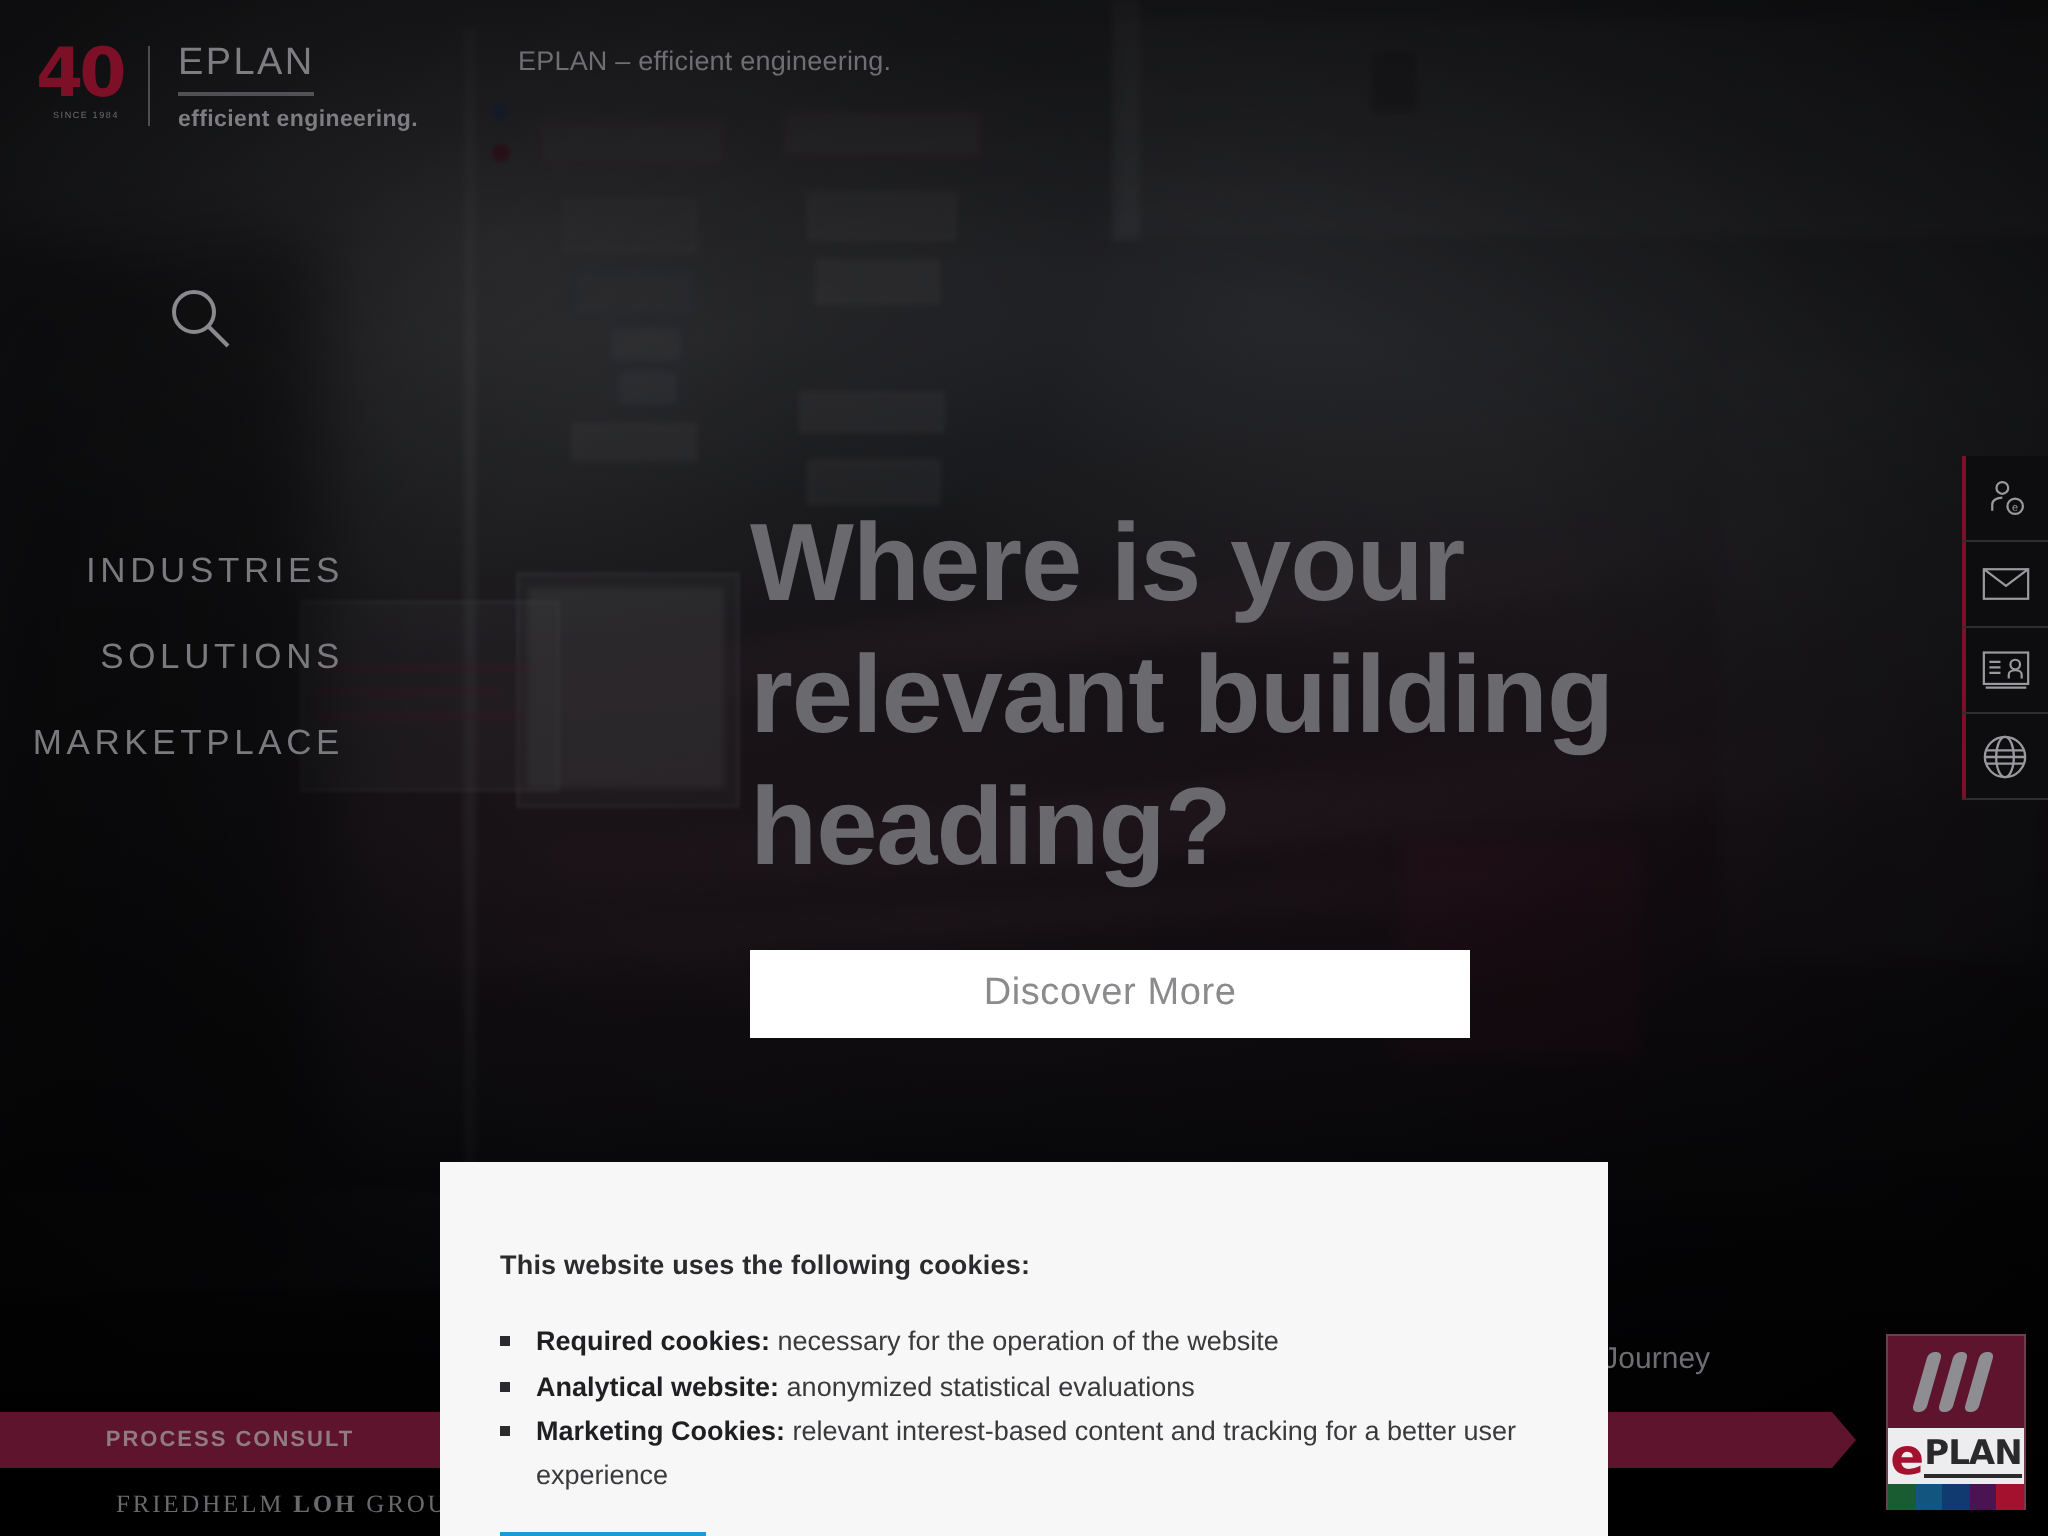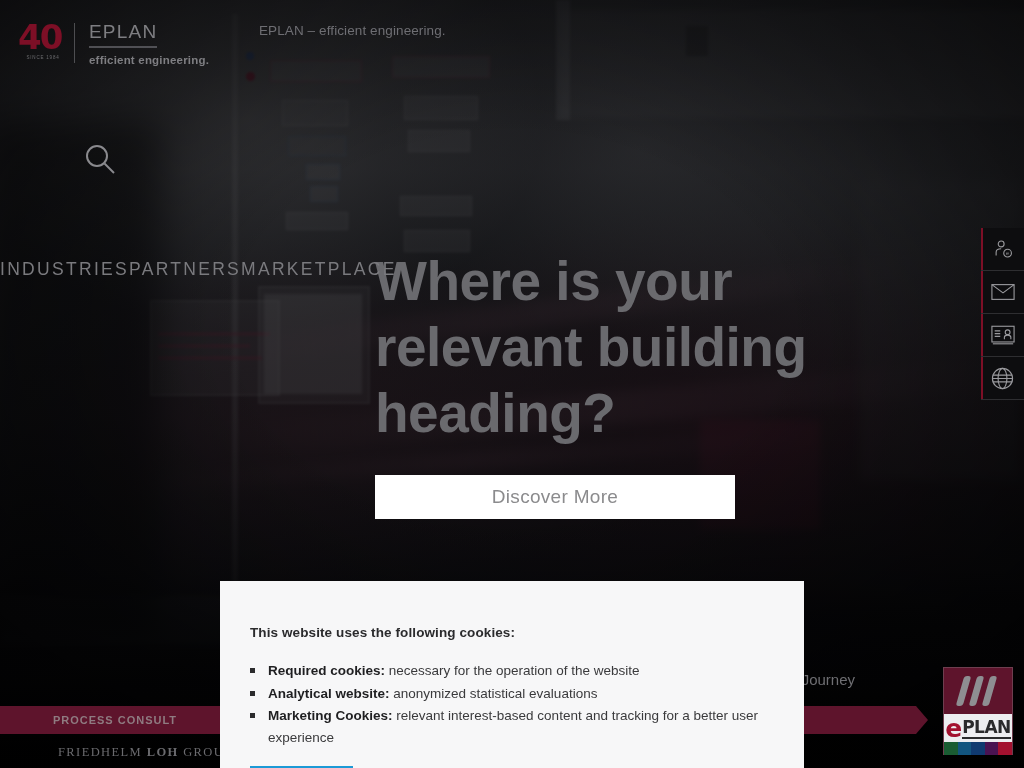--- a/index.html
+++ b/index.html
@@ -60,22 +60,22 @@
   }
   .brand-tag { font-size:11.5px; color:#7e7e82; margin-top:6px; font-weight:bold; letter-spacing:.2px; }
   .header-claim {
     position:absolute; left:259px; top:23px; font-size:13.5px; color:#6e6e73; letter-spacing:.1px;
   }
   .search-btn { position:absolute; left:82px; top:141px; width:36px; height:36px; cursor:pointer; }
   .search-btn svg { display:block; }
 
   
   .mainnav {
-    position:absolute; left:0; top:248px; width:172px; z-index:20;
-    display:flex; flex-direction:row; align-items:flex-end;
+    position:absolute; left:0; top:264px; width:172px; z-index:20;
+    display:flex; flex-direction:column; align-items:flex-end;
   }
   .nav-item {
     font-size:17.5px; letter-spacing:2.3px; color:#7a7a7e;
     padding:11px 0; cursor:pointer; white-space:nowrap; text-align:right;
   }
 
   
   .hero { position:absolute; left:375px; top:248px; z-index:18; }
   .hero h1 {
     font-size:55px; line-height:66px; font-weight:bold; color:#6a6a6e;
@@ -224,21 +224,21 @@
     <div class="search-btn">
       <svg width="36" height="36" viewBox="0 0 36 36">
         <circle cx="15" cy="15" r="10" fill="none" stroke="#8a8a8e" stroke-width="2"></circle>
         <line x1="22.5" y1="22.5" x2="32" y2="32" stroke="#8a8a8e" stroke-width="2"></line>
       </svg>
     </div>
   </div>
 
   <div class="mainnav">
     <div class="nav-item">INDUSTRIES</div>
-    <div class="nav-item">PARTNERS</div>
+    <div class="nav-item">SOLUTIONS</div>
     <div class="nav-item">MARKETPLACE</div>
   </div>
 
   <div class="hero">
     <h1>Where is your relevant building heading?</h1>
     <div class="hero-btn">Discover More</div>
   </div>
   <div style="position:absolute;left:780px;top:671px;font-size:15px;color:#6e6e72;z-index:18">tor Journey</div>
 
   <div class="rail">

